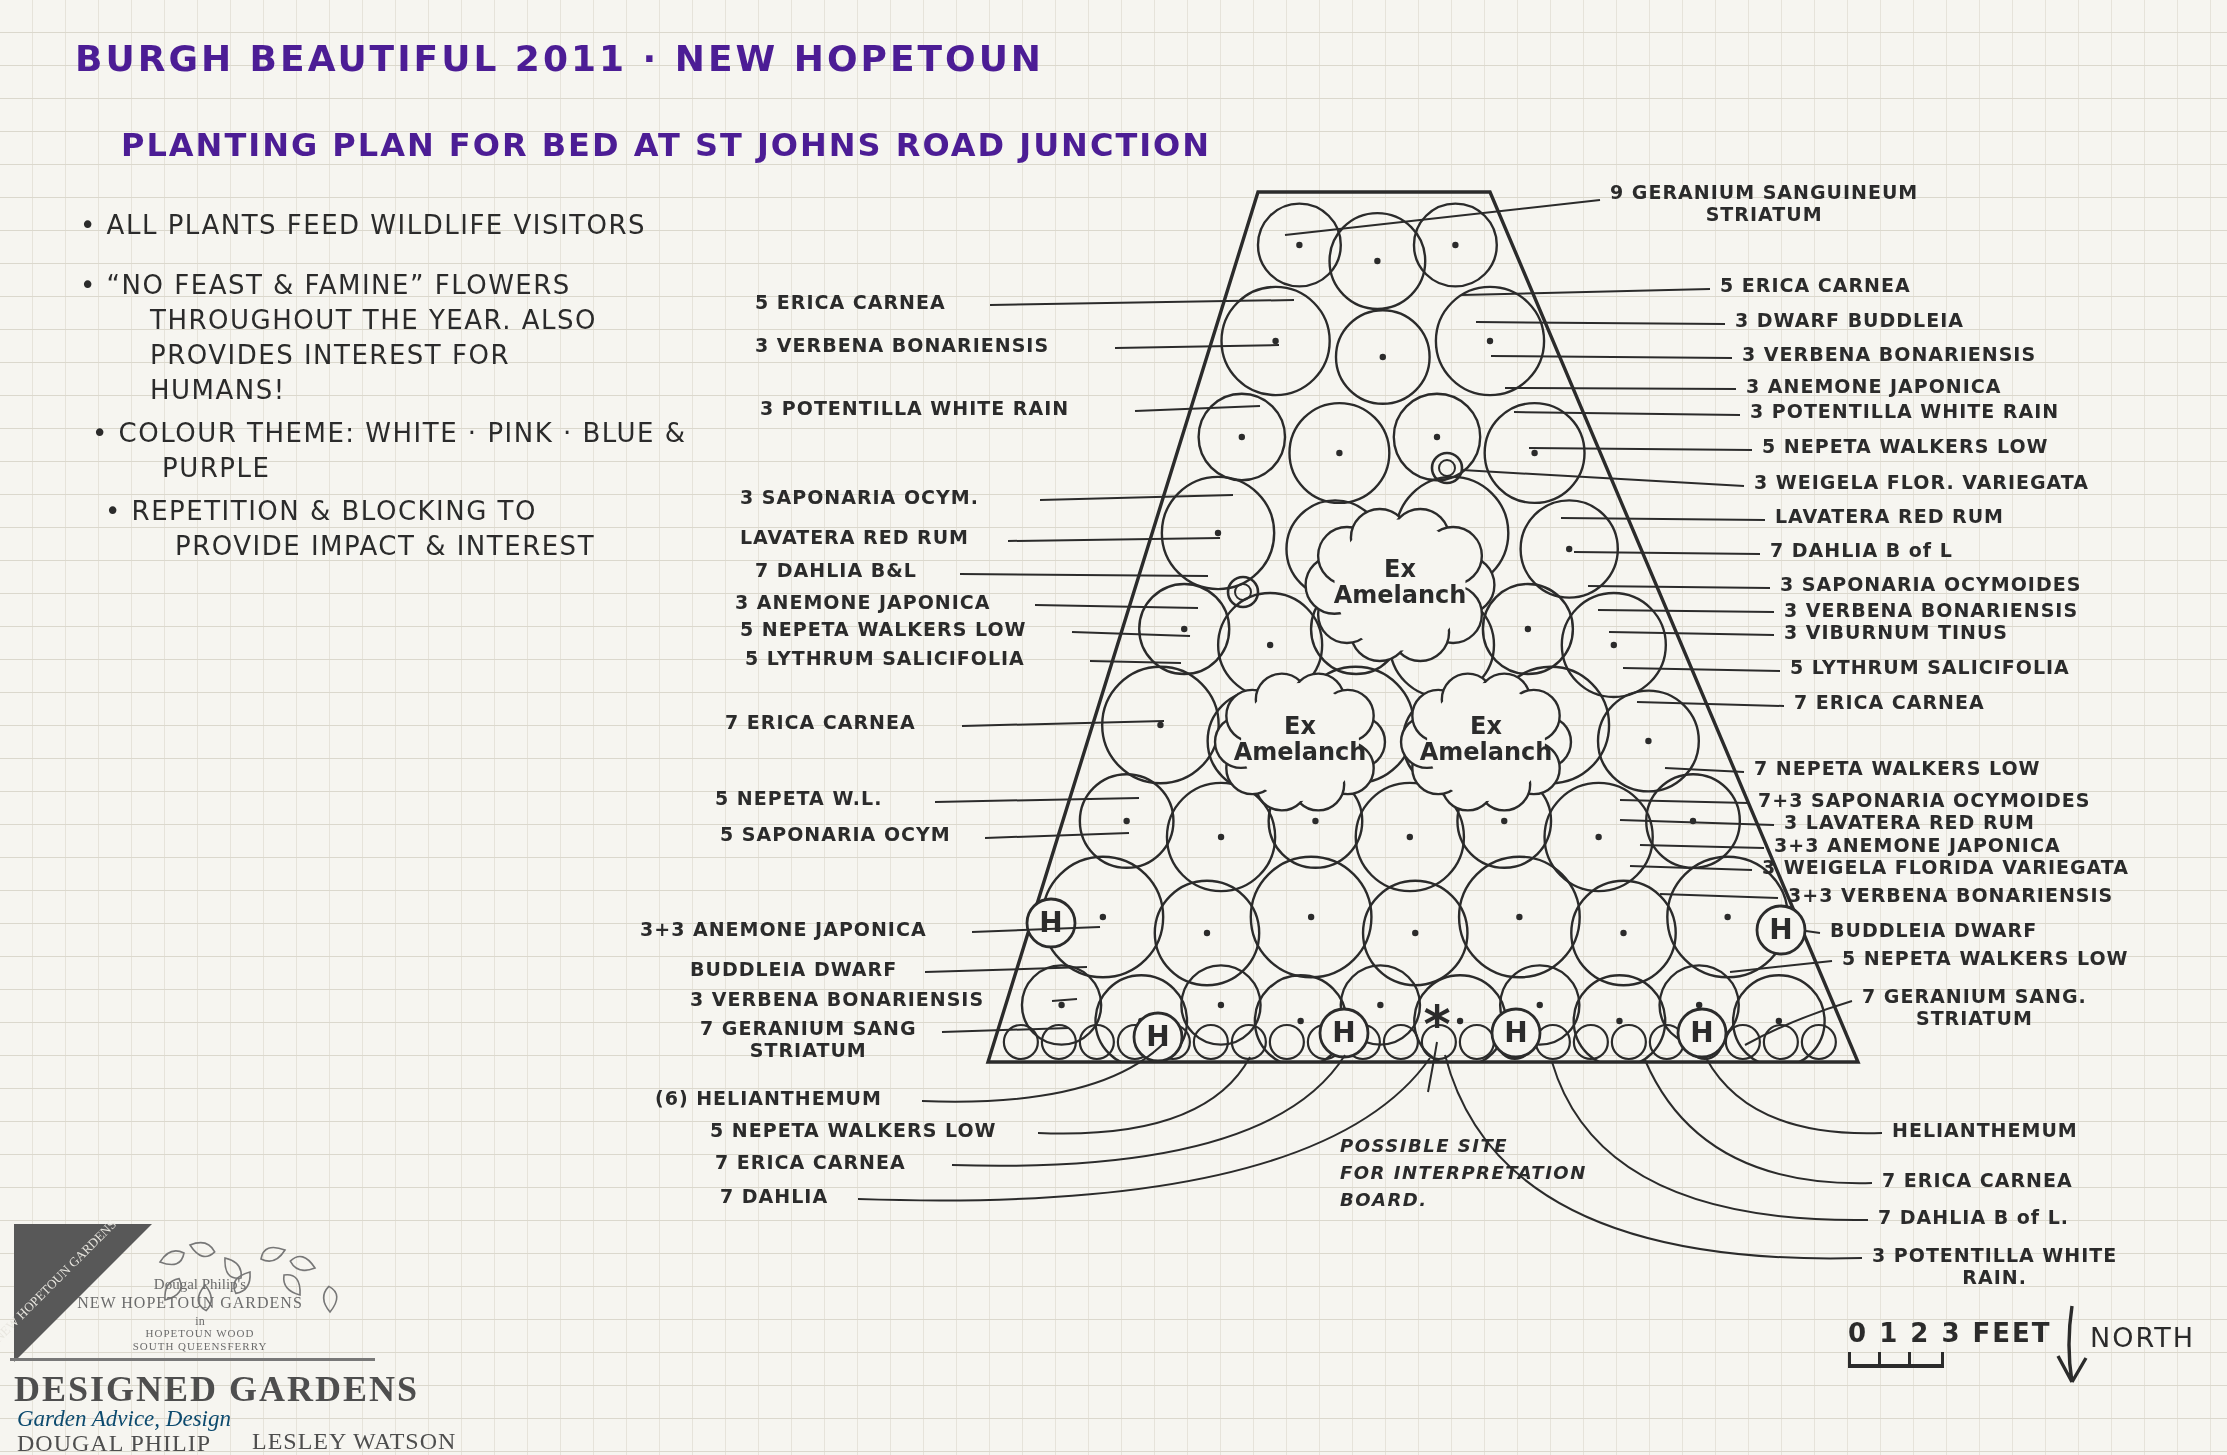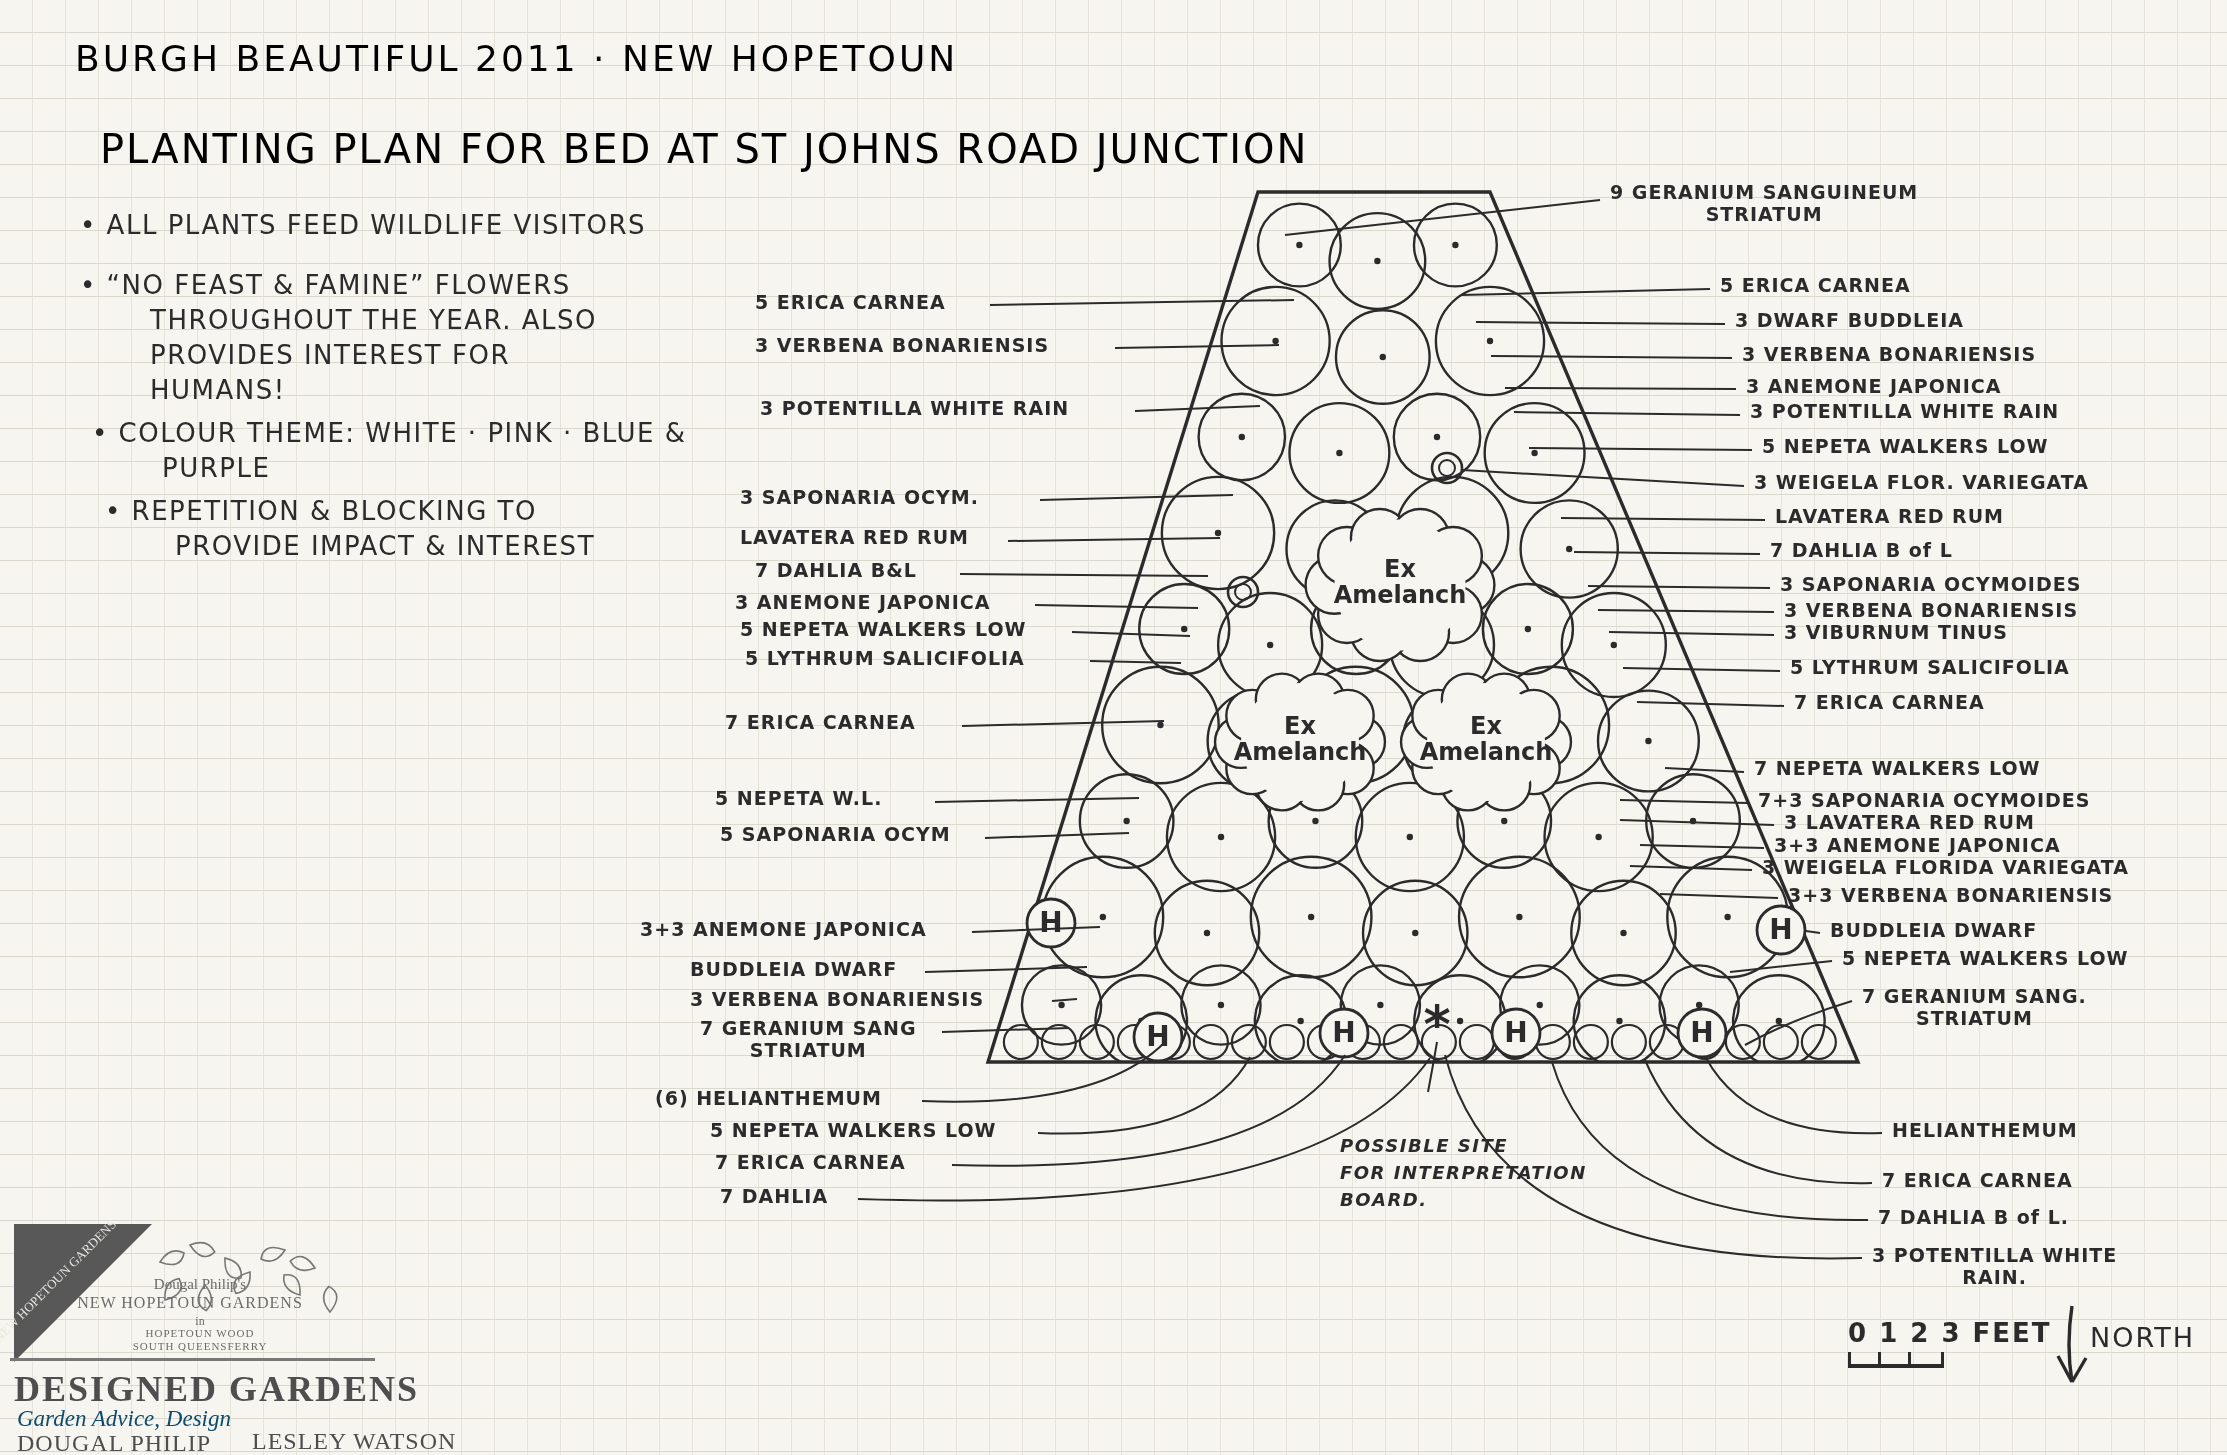--- a/index.html
+++ b/index.html
@@ -8,23 +8,23 @@
     background-color:#f6f5f0;
     background-image:
       repeating-linear-gradient(to bottom, transparent 0 32px, #dbd8cd 32px 33px),
       repeating-linear-gradient(to right, transparent 0 32px, #e6e3da 32px 33px);
     font-family:"DejaVu Sans", sans-serif;
     color:#2b2b2b;
   }
   #canvas{position:absolute;inset:0;}
   #bed-svg{position:absolute;left:0;top:0;z-index:1;}
   #labels{position:absolute;inset:0;z-index:2;pointer-events:none;}
-  .hand{font-weight:400;letter-spacing:1px;color:#000000;}
+  .hand{font-weight:700;letter-spacing:1px;color:#4c1d95;}
   .page-title{position:absolute;left:75px;top:38px;font-size:36px;letter-spacing:3px;}
-  .page-subtitle{position:absolute;left:100px;top:126px;font-size:40px;letter-spacing:2px;}
+  .page-subtitle{position:absolute;left:100px;top:126px;font-size:32px;letter-spacing:2px;padding-left:21px;}
   .note-item{position:absolute;font-size:26px;letter-spacing:1.5px;white-space:pre-line;
     padding-left:70px;text-indent:-70px;line-height:1.35;}
   .note-item::before{content:"• ";}
   .plant-label{position:absolute;font-size:19px;font-weight:700;letter-spacing:1px;
     white-space:pre-line;line-height:1.15;}
   .plant-label.center{text-align:center;}
   .site-note{position:absolute;left:1340px;top:1132px;font-size:18px;font-weight:700;
     letter-spacing:1.5px;white-space:pre-line;line-height:1.5;font-style:italic;}
   .scale-block{position:absolute;left:1848px;top:1318px;font-size:26px;font-weight:700;letter-spacing:2px;}
   .scale-ruler{margin-top:4px;width:96px;height:12px;border-bottom:4px solid #2b2b2b;position:relative;}

